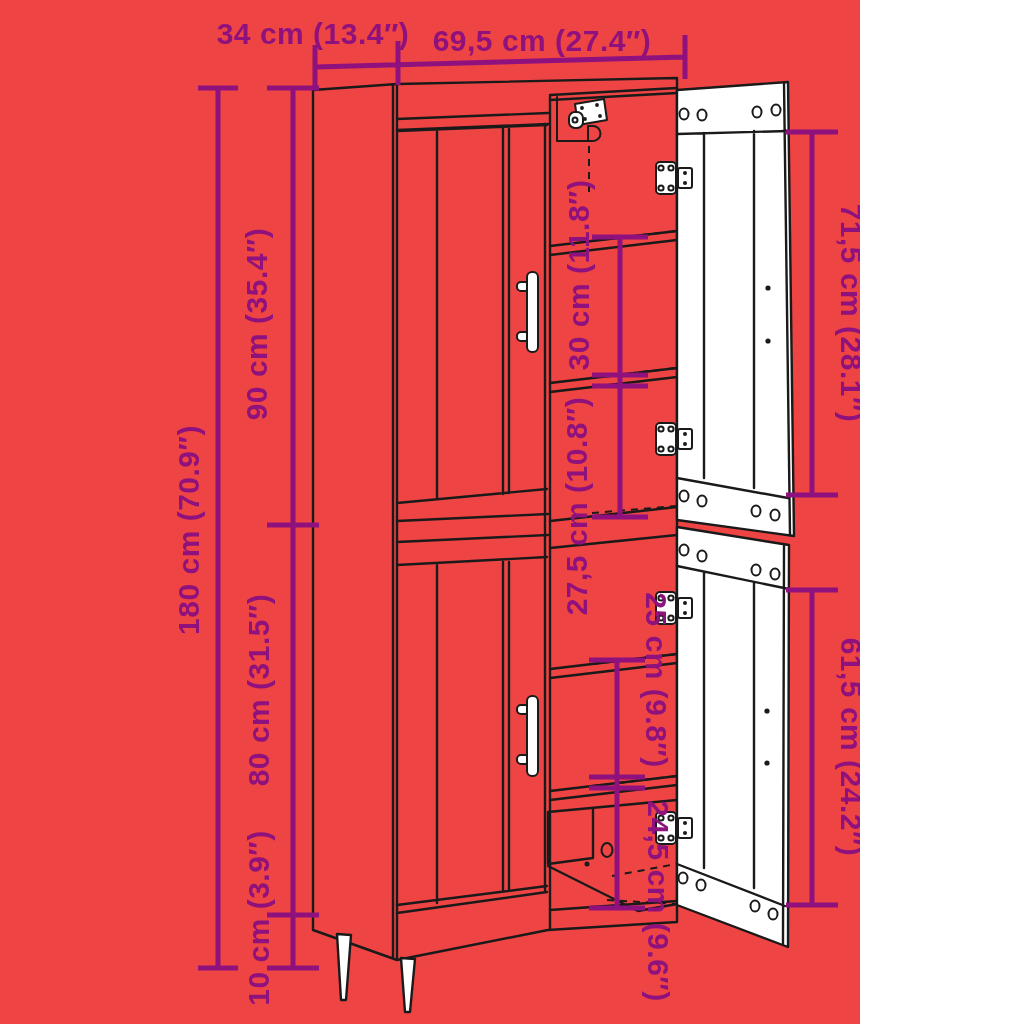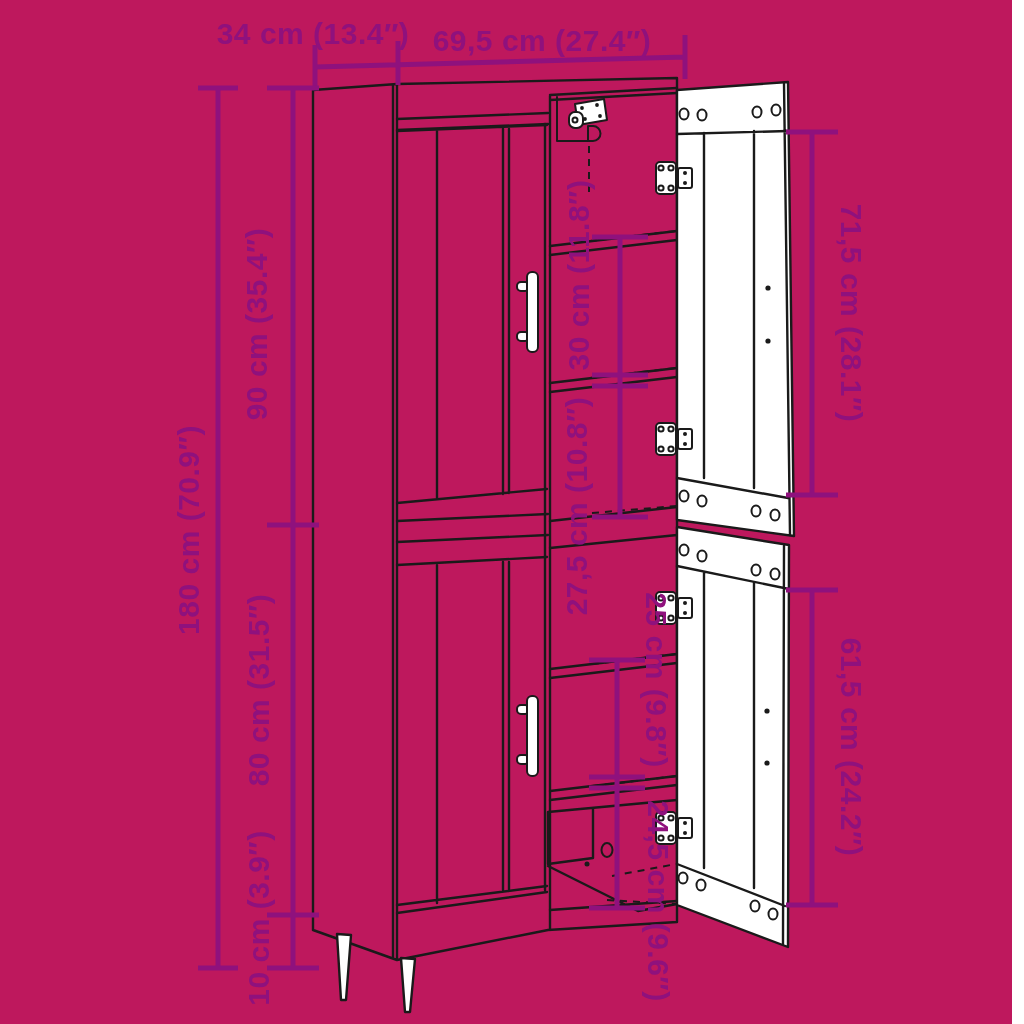--- a/index.html
+++ b/index.html
@@ -1,16 +1,16 @@
 <!DOCTYPE html>
 <html><head>
 <meta charset="utf-8">
 <style>
   html,body{margin:0;padding:0;background:#fff;}
-  .stage{position:relative;width:1012px;height:1024px;background:#be185d;overflow:hidden;
+  .stage{position:relative;width:860px;height:1024px;background:#ef4444;overflow:hidden;
          font-family:"Liberation Sans", sans-serif;}
   svg{display:block}
   .ln{stroke:#1a1a1a;stroke-width:2.4;fill:none;stroke-linecap:round;stroke-linejoin:round;}
   .lnthin{stroke:#1a1a1a;stroke-width:2;fill:none;stroke-linecap:round;stroke-linejoin:round;}
   .white{fill:#ffffff;}
   .dash{stroke:#1a1a1a;stroke-width:2;fill:none;stroke-dasharray:7 6;}
   .dim{stroke:#8F117D;stroke-width:5;fill:none;stroke-linecap:butt;}
   .dimtext{fill:#8F117D;font-weight:bold;font-size:30px;letter-spacing:0.5px;}
   .dot{fill:#1a1a1a;stroke:none;}
 </style>

